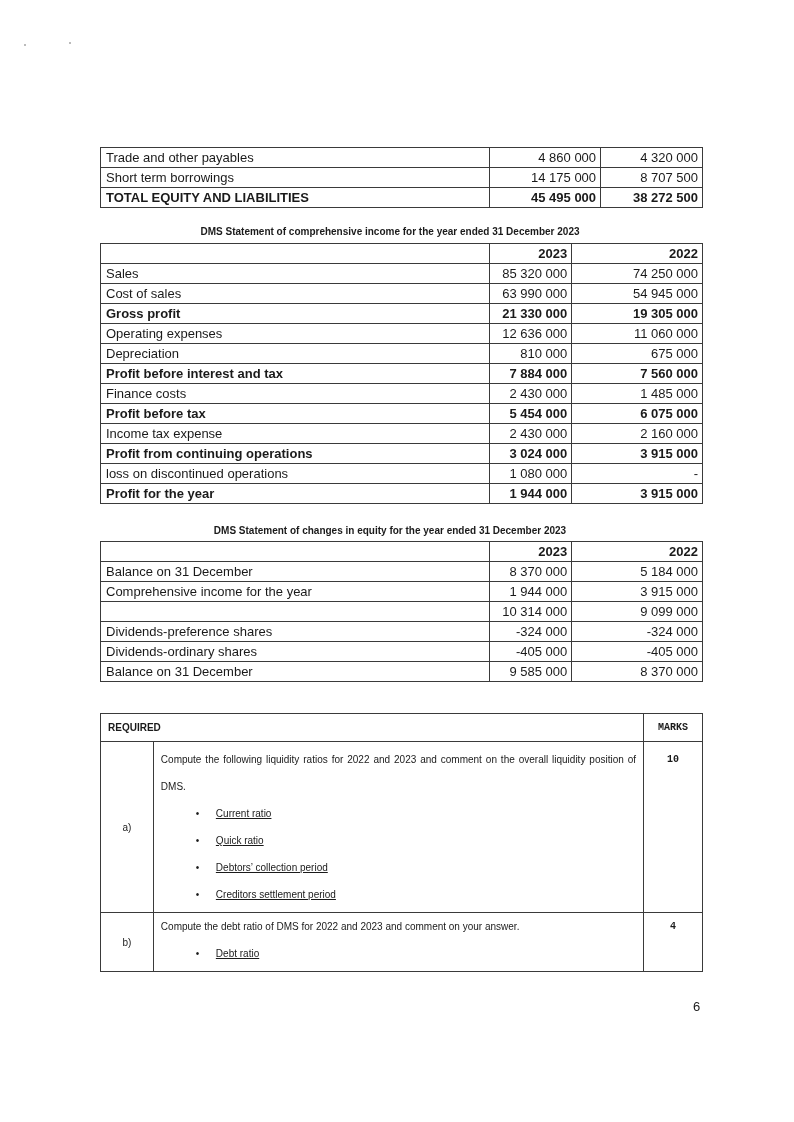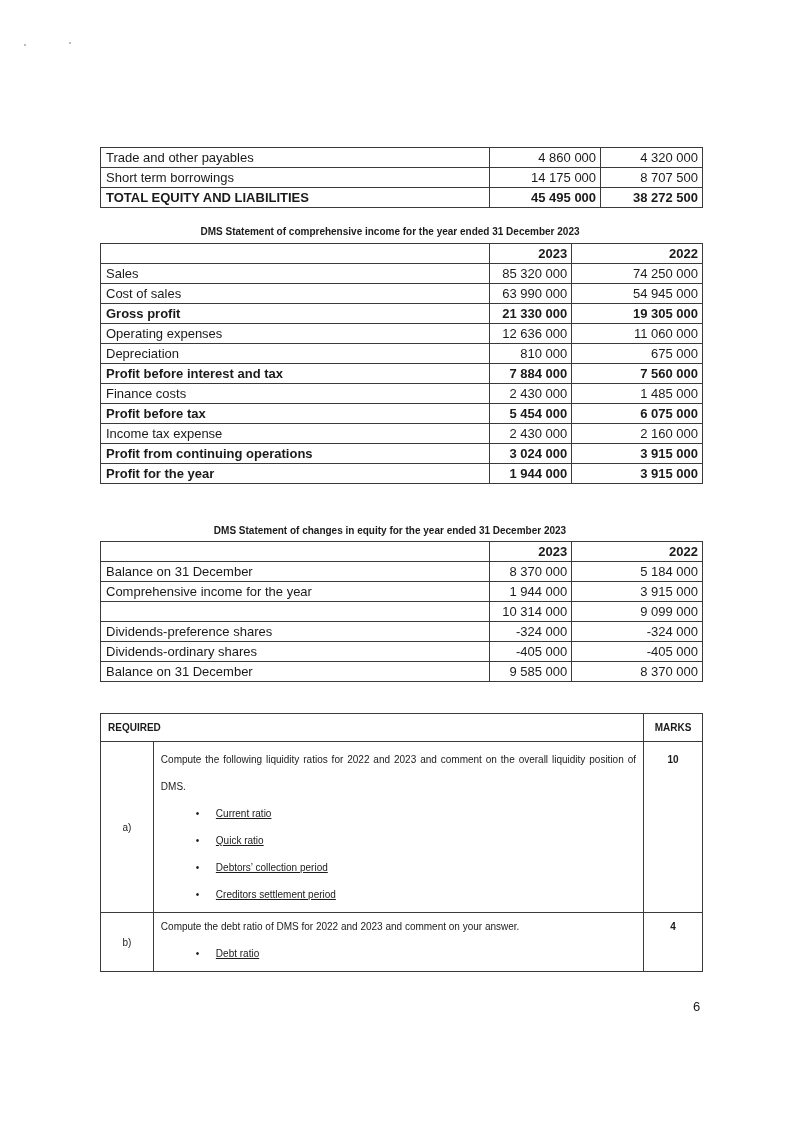--- a/index.html
+++ b/index.html
@@ -17,21 +17,21 @@
   .t1 td { height: 19px; }
   .title { position: absolute; font-weight: bold; font-size: 10px; text-align: center; }
   .title-is { left: 100px; top: 226px; width: 580px; }
   .title-ce { left: 100px; top: 525px; width: 580px; }
   .t2 { left: 100px; top: 243px; width: 603px; }
   .t3 { left: 100px; top: 541px; width: 603px; }
   .t4 { left: 100px; top: 713px; width: 603px; font-size: 10px; }
   .t4 td { vertical-align: top; padding: 4px 7px; line-height: 27px; height: auto; white-space: normal; }
   .t4 td.hdr { font-weight: bold; line-height: 19px; padding: 4px 7px; }
   .t4 td.part { text-align: center; vertical-align: middle; width: 38px; }
-  .t4 td.marks { text-align: center; font-weight: bold; width: 44px; }
+  .t4 td.marks { text-align: center; font-weight: bold; width: 44px; font-family: Liberation Mono, monospace; }
   .t4 ul { margin: 0; padding: 0 0 0 35px; list-style: none; text-decoration: underline; }
   .t4 li { position: relative; padding-left: 20px; }
   .t4 li::before { content: "\2022"; position: absolute; left: 0; top: 0; }
   .justify { text-align: justify; }
   .pagenum { position: absolute; left: 693px; top: 999px; font-size: 13px; }
 </style>
 </head>
 <body>
 
 <div class="specks"></div>
@@ -117,20 +117,25 @@
   </tr>
   <tr>
     <td>Income tax expense</td>
     <td class="num">2 430 000</td>
     <td class="num">2 160 000</td>
   </tr>
   <tr class="bold">
     <td>Profit from continuing operations</td>
     <td class="num">3 024 000</td>
     <td class="num">3 915 000</td>
+  </tr>
+  <tr>
+    <td>loss on discontinued operations</td>
+    <td class="num">1 080 000</td>
+    <td class="num">-</td>
   </tr>
   <tr class="bold">
     <td>Profit for the year</td>
     <td class="num">1 944 000</td>
     <td class="num">3 915 000</td>
   </tr>
 </tbody>
   </table>
 
 <div class="title title-ce">DMS Statement of changes in equity for the year ended 31 December 2023</div>

